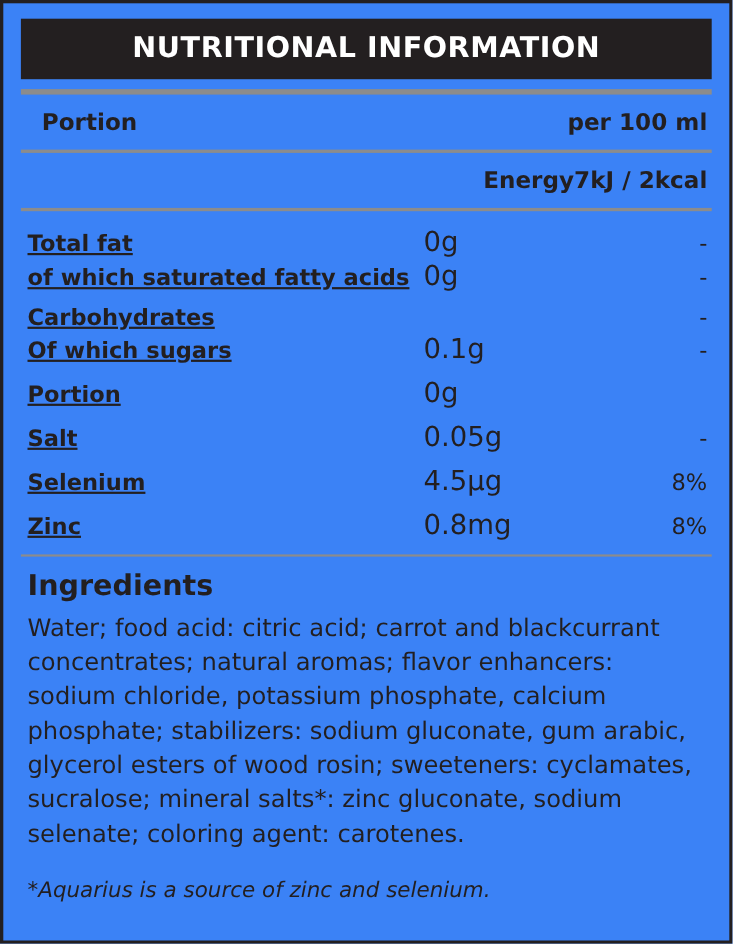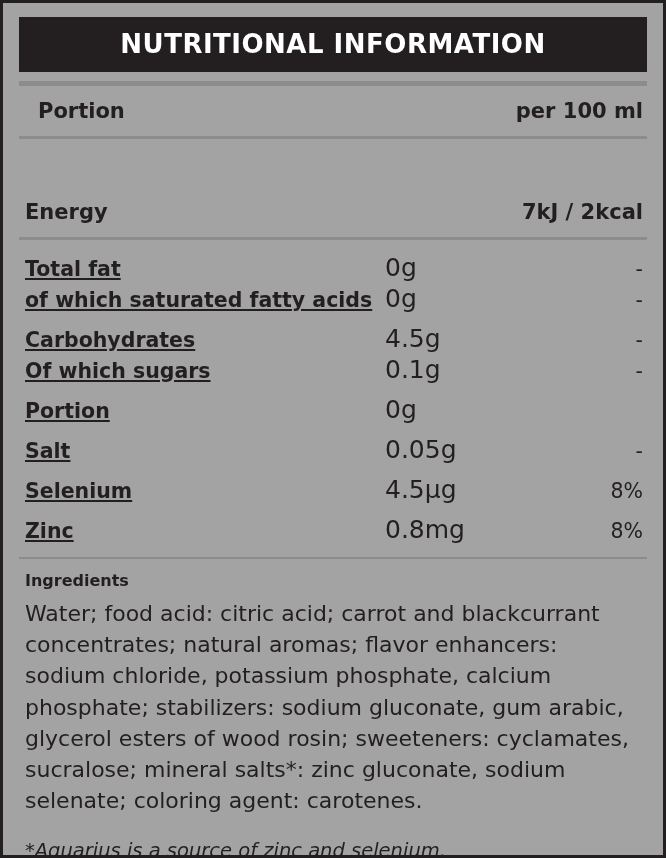--- a/index.html
+++ b/index.html
@@ -12,21 +12,21 @@
     width: 666px;
     height: 858px;
     overflow: hidden;
   }
   .label-card {
     position: relative;
     box-sizing: border-box;
     width: 666px;
     height: 858px;
     border: 3px solid #231f20;
-    background: #a3a3a3;
+    background: #3b82f6;
     padding: 14px 16px 10px 16px;
   }
   .title-bar {
     background: #231f20;
     color: #ffffff;
     text-align: center;
     font-size: 26px;
     font-weight: bold;
     letter-spacing: 0.5px;
     padding: 12px 0 13px 0;
@@ -79,39 +79,38 @@
     justify-content: space-between;
     align-items: baseline;
     font-size: 21px;
     font-weight: bold;
     color: #231f20;
     padding: 13px 4px 13px 6px;
     margin-left: 13px;
   }
   .energy-row {
     display: flex;
-    justify-content: space-between;
+    justify-content: flex-end;
     align-items: baseline;
     font-size: 21px;
     font-weight: bold;
     color: #231f20;
     padding: 13px 4px 13px 6px;
-    margin-top: 48px;
   }
   .nutrient-table {
     padding: 12px 4px 12px 6px;
   }
   .nutrient-table .row {
     padding: 1px 0 1px 0;
   }
   .group-gap {
     height: 9px;
   }
   .ingredients-head {
-    font-size: 16px;
+    font-size: 26px;
     font-weight: bold;
     color: #231f20;
     padding: 12px 6px 4px 6px;
   }
   .ingredients-body {
     font-size: 22px;
     line-height: 1.42;
     color: #231f20;
     padding: 4px 6px 0 6px;
   }
@@ -156,21 +155,20 @@
     <div class="row">
       <span class="name bold">of which saturated fatty acids</span>
       <span class="val">0g</span>
       <span class="pct">-</span>
     </div>
 
     <div class="group-gap"></div>
 
     <div class="row">
       <span class="name bold">Carbohydrates</span>
-      <span class="val">4.5g</span>
       <span class="pct">-</span>
     </div>
 
     <div class="row">
       <span class="name bold">Of which sugars</span>
       <span class="val">0.1g</span>
       <span class="pct">-</span>
     </div>
 
     <div class="group-gap"></div>

